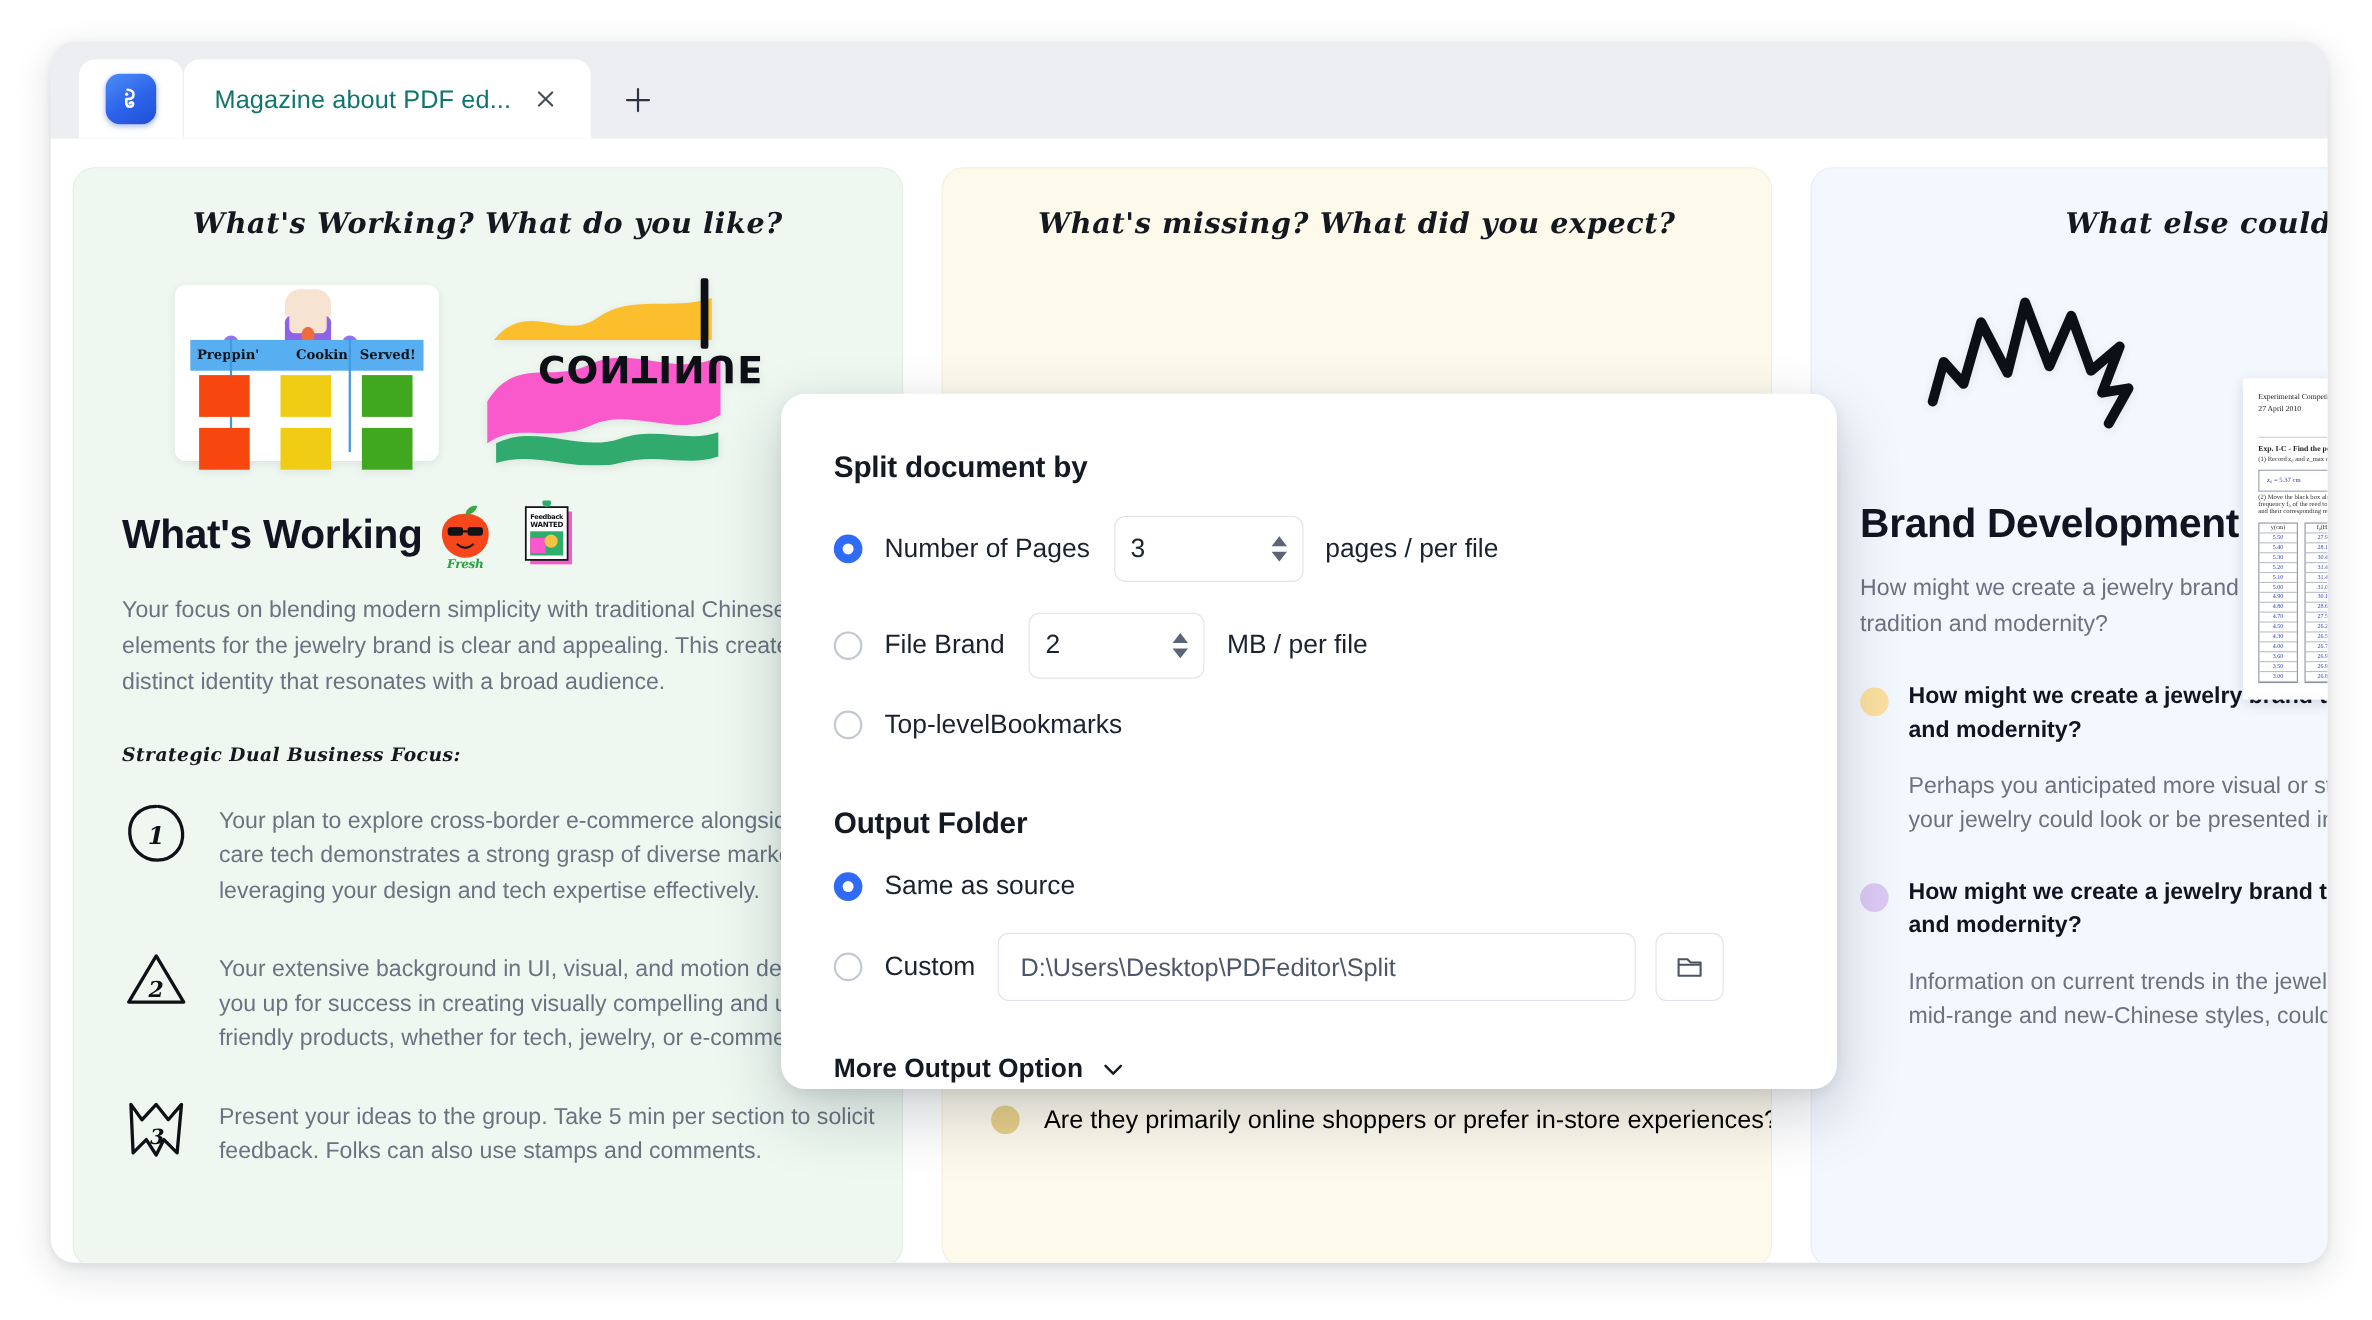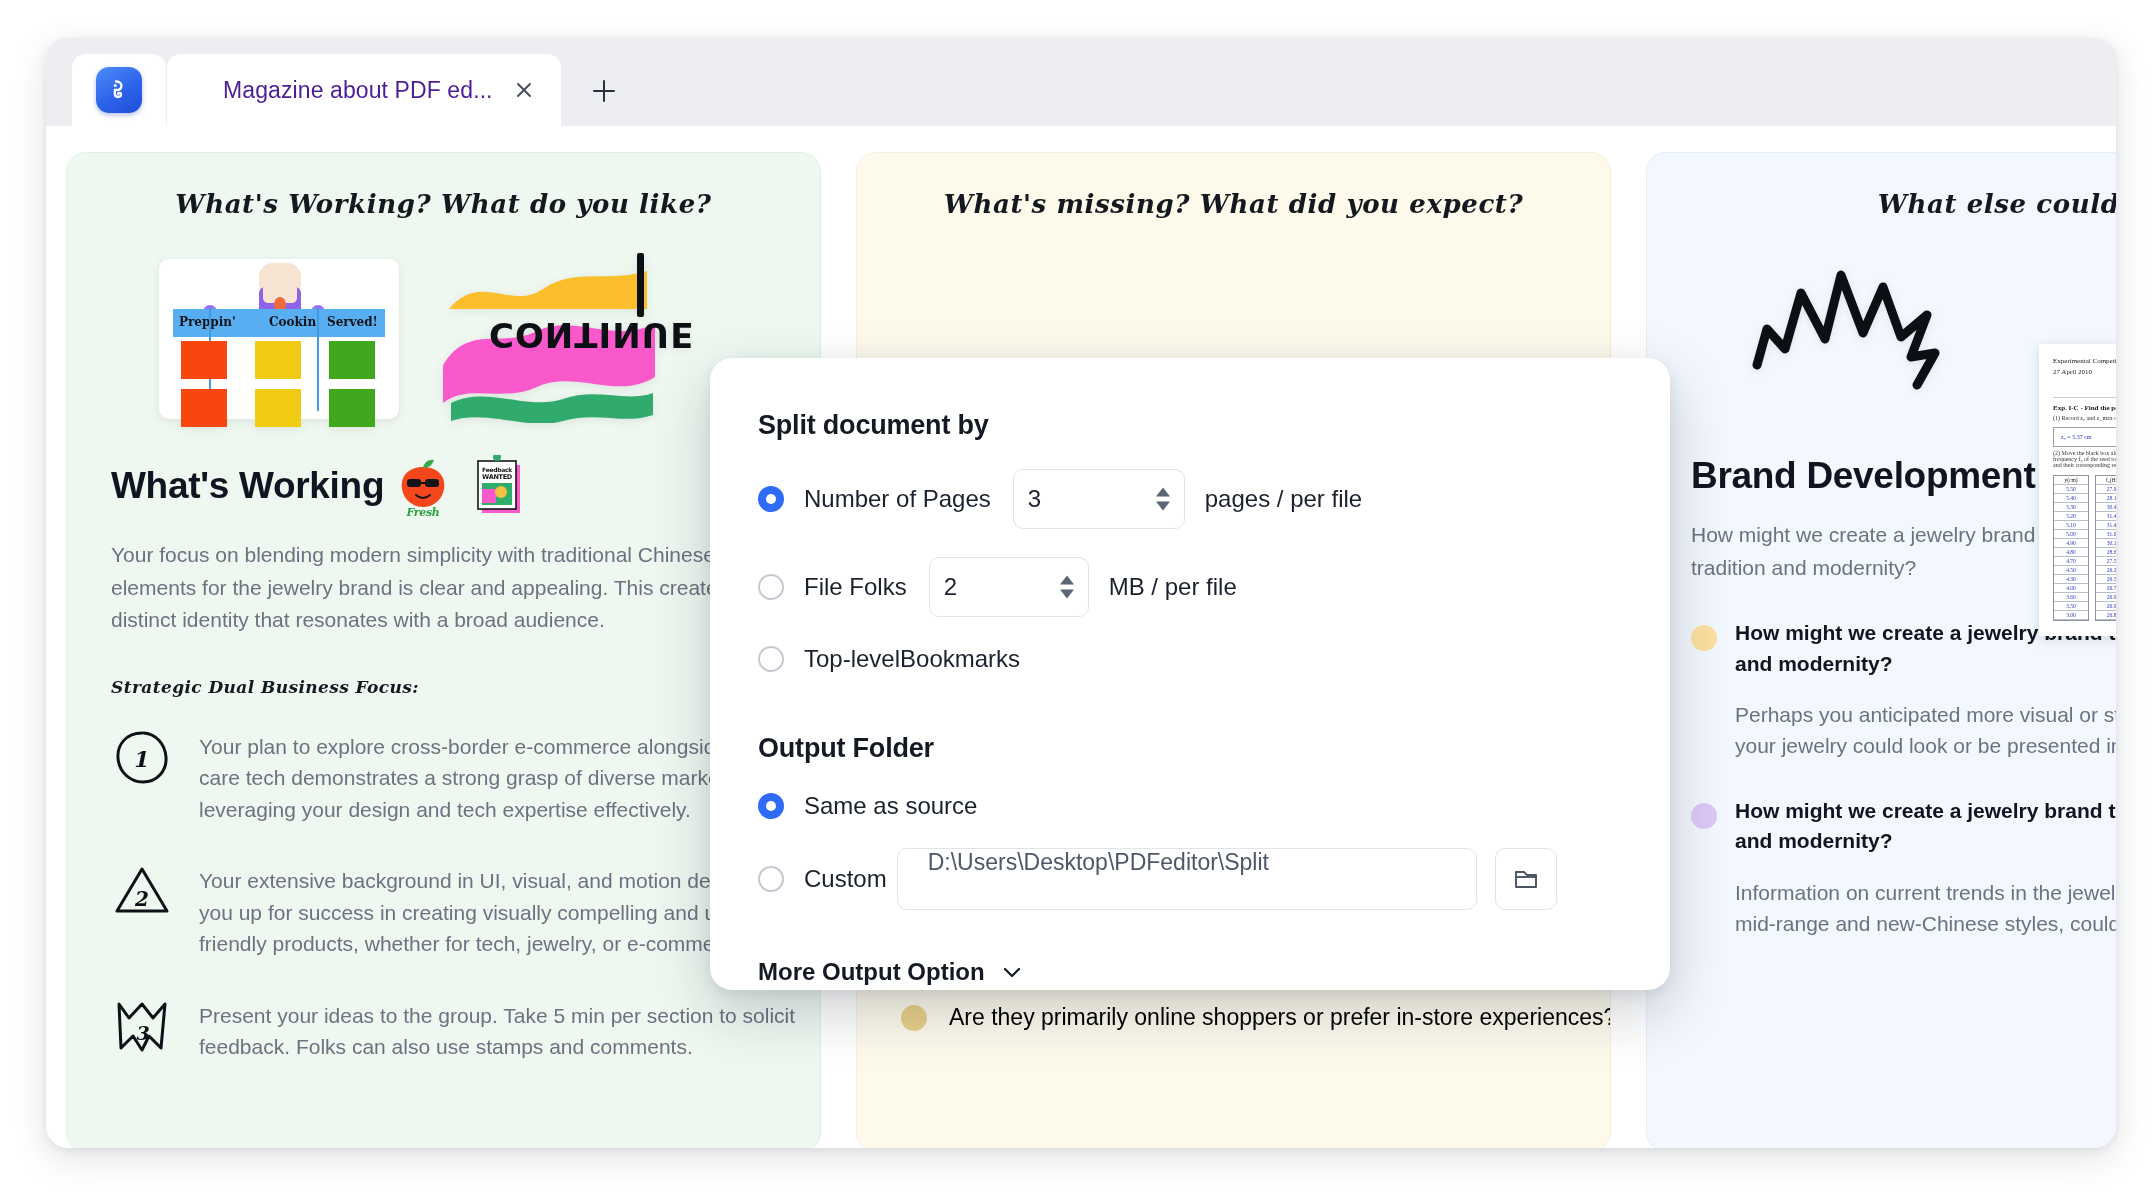--- a/index.html
+++ b/index.html
@@ -45,22 +45,22 @@
   .doc-tab {
     position: relative;
     height: 72px; min-width: 370px;
     background: #ffffff;
     border-radius: 14px 14px 0 0;
     display: flex; align-items: center;
     padding: 0 22px 0 28px;
     margin-left: 1px;
   }
   .doc-tab-title {
-    font-size: 23px; color: #4c1d95; letter-spacing: .1px;
-    white-space: nowrap; overflow: hidden; max-width: 278px; margin-left: 28px;
+    font-size: 23px; color: #0f766e; letter-spacing: .1px;
+    white-space: nowrap; overflow: hidden; max-width: 278px;
   }
   .tab-close {
     margin-left: 16px; width: 30px; height: 30px;
     display: flex; align-items: center; justify-content: center;
     border-radius: 6px; cursor: pointer;
   }
   .newtab {
     width: 58px; height: 58px; margin-left: 14px; margin-bottom: 6px;
     display: flex; align-items: center; justify-content: center;
     border-radius: 9px; cursor: pointer;
@@ -225,23 +225,23 @@
           display: flex; flex-direction: column; gap: 5px; cursor: pointer; }
   .spin i { display:block; width: 0; height: 0; border-left: 7px solid transparent;
             border-right: 7px solid transparent; }
   .spin .up   { border-bottom: 9px solid #5b6575; }
   .spin .down { border-top: 9px solid #5b6575; }
   .unit { font-size: 24px; color: #1b222e; margin-left: 20px; white-space: nowrap; }
 
   .section-title-2 { margin-top: 60px; }
 
   .path-field {
-    margin-left: 10px; height: 62px; flex: 0 0 580px; width: 580px;
+    margin-left: 20px; height: 62px; flex: 0 0 580px; width: 580px;
     border: 1px solid #dfe3ea; border-radius: 10px; background: #fff;
-    display: flex; align-items: flex-start; padding: 0 30px;
+    display: flex; align-items: center; padding: 0 20px;
   }
   .path-field input {
     font-size: 23px; color: #4e5767; border: none; outline: none;
     width: 100%; background: transparent; font-family: "Liberation Sans", sans-serif;
   }
   .browse-btn {
     margin-left: 18px; width: 62px; height: 62px; flex: 0 0 62px;
     border: 1px solid #dfe3ea; border-radius: 10px; background: #fff;
     display: flex; align-items: center; justify-content: center; cursor: pointer;
   }
@@ -512,21 +512,21 @@
           <span class="spin">
             <i class="up"></i>
             <i class="down"></i>
           </span>
         </span>
         <span class="unit">pages / per file</span>
       </div>
 
       <div class="opt-row">
         <span class="radio"></span>
-        <span class="opt-label">File Folks</span>
+        <span class="opt-label">File Brand</span>
         <span class="stepper small">
           <input value="2" style="">
           <span class="spin">
             <i class="up"></i>
             <i class="down"></i>
           </span>
         </span>
         <span class="unit">MB / per file</span>
       </div>
 

